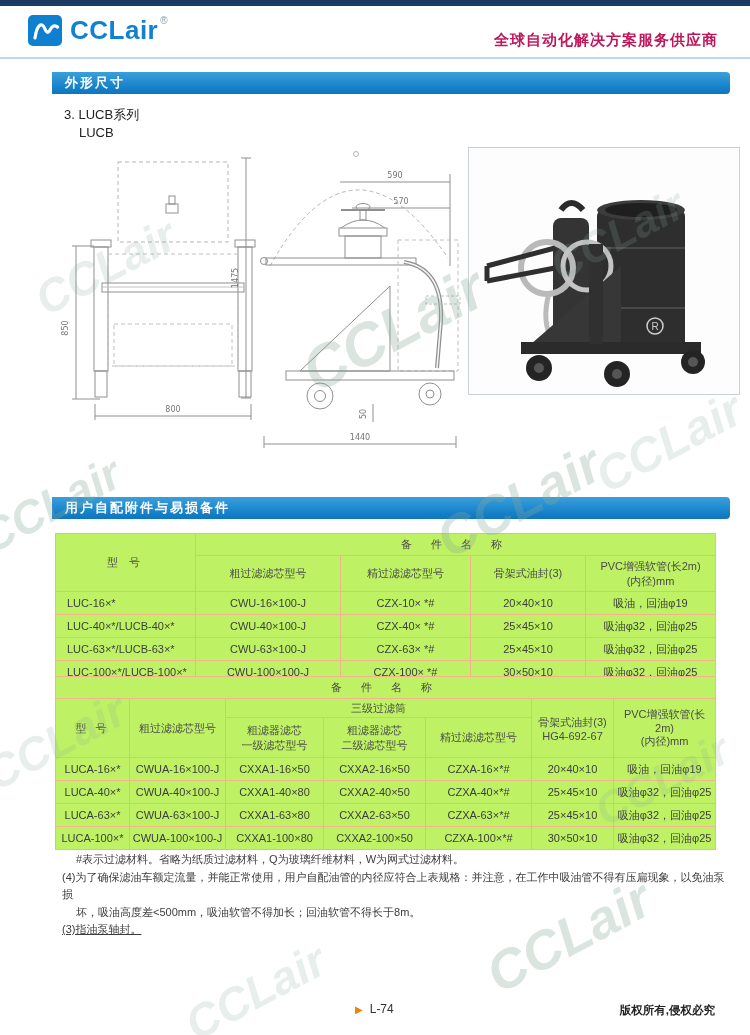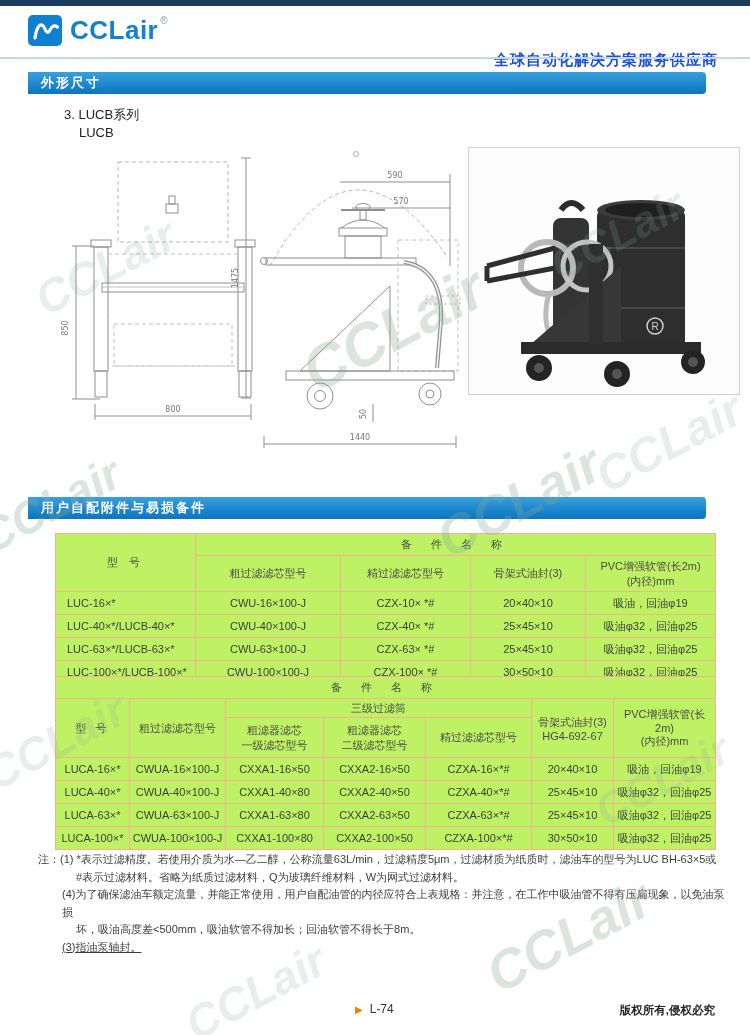--- a/index.html
+++ b/index.html
@@ -7,25 +7,25 @@
   #page{position:relative;width:750px;height:1035px;background:#fff;overflow:hidden;}
 
   
   .top-strip{position:absolute;top:0;left:0;width:750px;height:6px;background:#1d3a63;}
 
   
   .logo-wrap{position:absolute;top:15px;left:28px;display:flex;align-items:flex-start;}
   .logo-icon{width:38px;height:31px;}
   .logo-text{font-size:26px;font-weight:bold;color:#1181d3;letter-spacing:0.5px;line-height:31px;margin-left:4px;}
   .logo-reg{font-size:10px;color:#8a9aa8;vertical-align:super;margin-left:2px;}
-  .tagline{position:absolute;top:31px;right:32px;font-size:15px;font-weight:bold;color:#1d4ed8;letter-spacing:1px;margin-top:20px;}
+  .tagline{position:absolute;top:31px;right:32px;font-size:15px;font-weight:bold;color:#be185d;letter-spacing:1px;}
   .header-line{position:absolute;top:57px;left:0;width:750px;height:2px;background:#bcd9ee;}
 
   
-  .banner{position:absolute;left:28px;width:678px;height:22px;line-height:22px;
+  .banner{position:absolute;left:52px;width:678px;height:22px;line-height:22px;
     background:linear-gradient(180deg,#3a9fdb 0%,#1480c9 75%,#0f74bd 100%);
     color:#fff;font-size:13px;font-weight:bold;letter-spacing:2px;padding-left:13px;
     box-sizing:border-box;border-radius:0 4px 4px 0;}
   #banner-dimensions{top:72px;}
   #banner-accessories{top:497px;}
 
   .series-title{position:absolute;top:106px;left:64px;font-size:13px;color:#222;line-height:18px;}
   .series-title .line2{padding-left:15px;}
 
   
@@ -352,21 +352,20 @@
               <td>CXXA2-100×50</td>
               <td>CZXA-100×*#</td>
               <td>30×50×10</td>
               <td>吸油φ32，回油φ25</td>
             </tr>
           </tbody>
       </table>
     </div>
 
     <div id="notes">
-        <div class="note-line note-0">注：(1) *表示过滤精度。若使用介质为水—乙二醇，公称流量63L/min，过滤精度5μm，过滤材质为纸质时，滤油车的型号为LUC BH-63×5或</div>
         <div class="note-line note-2">#表示过滤材料。省略为纸质过滤材料，Q为玻璃纤维材料，W为网式过滤材料。</div>
         <div class="note-line note-3">(4)为了确保滤油车额定流量，并能正常使用，用户自配油管的内径应符合上表规格：并注意，在工作中吸油管不得有压扁现象，以免油泵损</div>
         <div class="note-line note-4">坏，吸油高度差&lt;500mm，吸油软管不得加长；回油软管不得长于8m。</div>
         <div class="note-line note-5">(3)指油泵轴封。</div>
       </div>
 
     <div id="footer-page">
       <span class="tri">▶</span>
       <span>L-74</span>
     </div>

